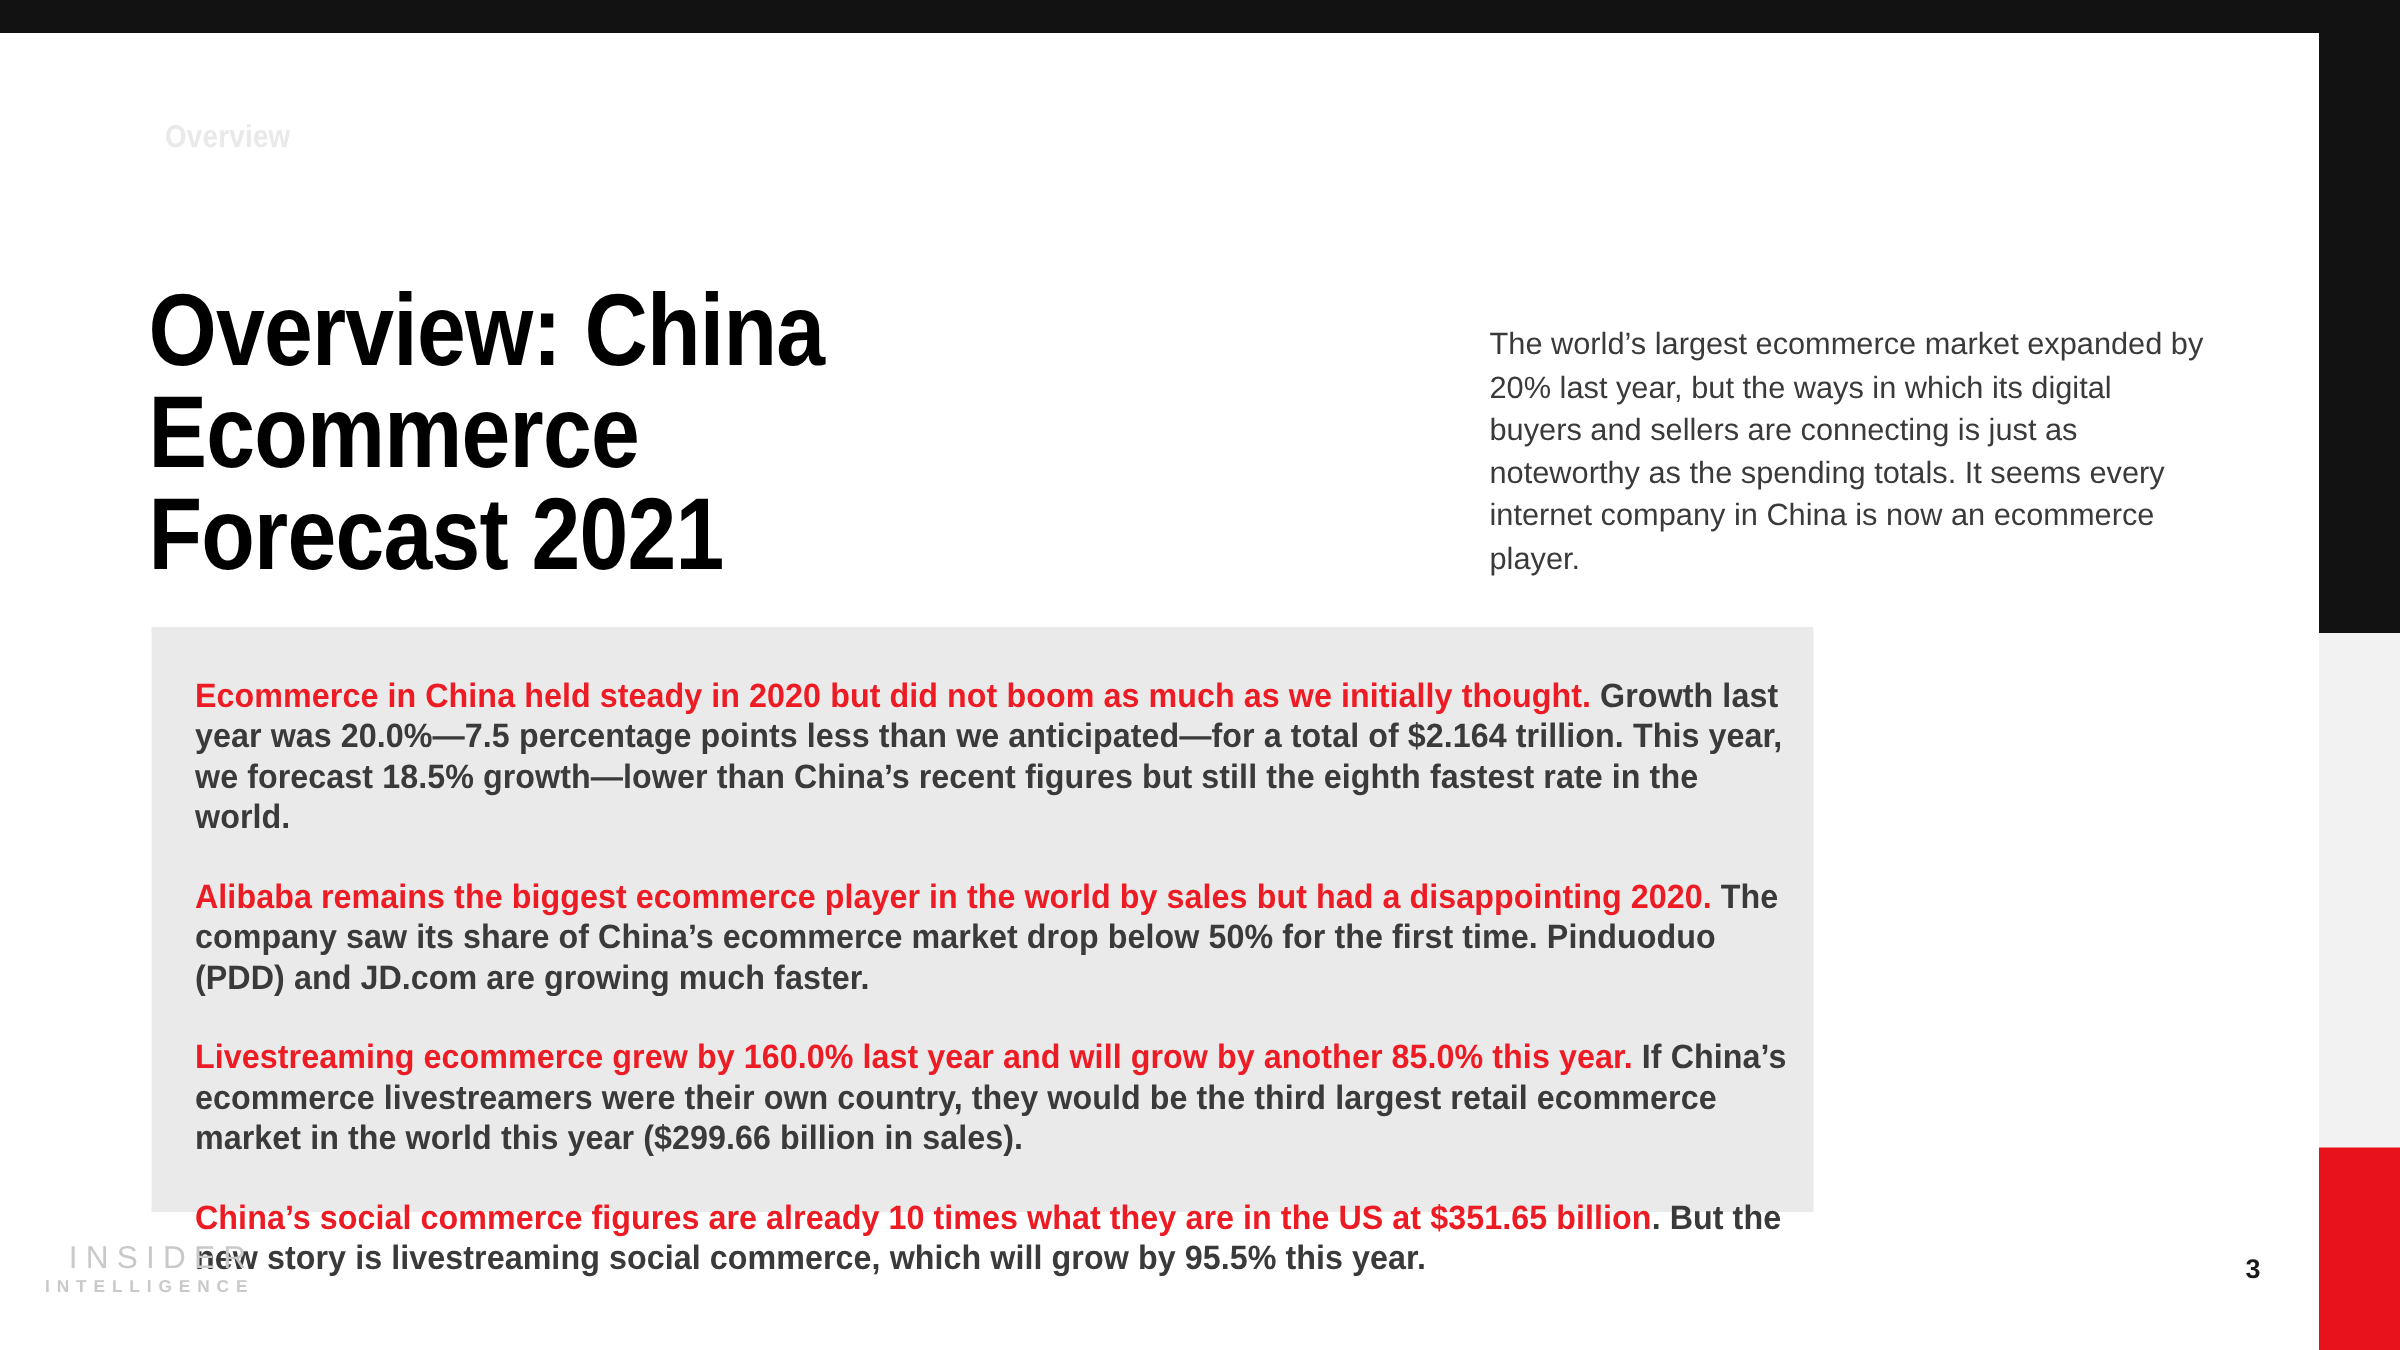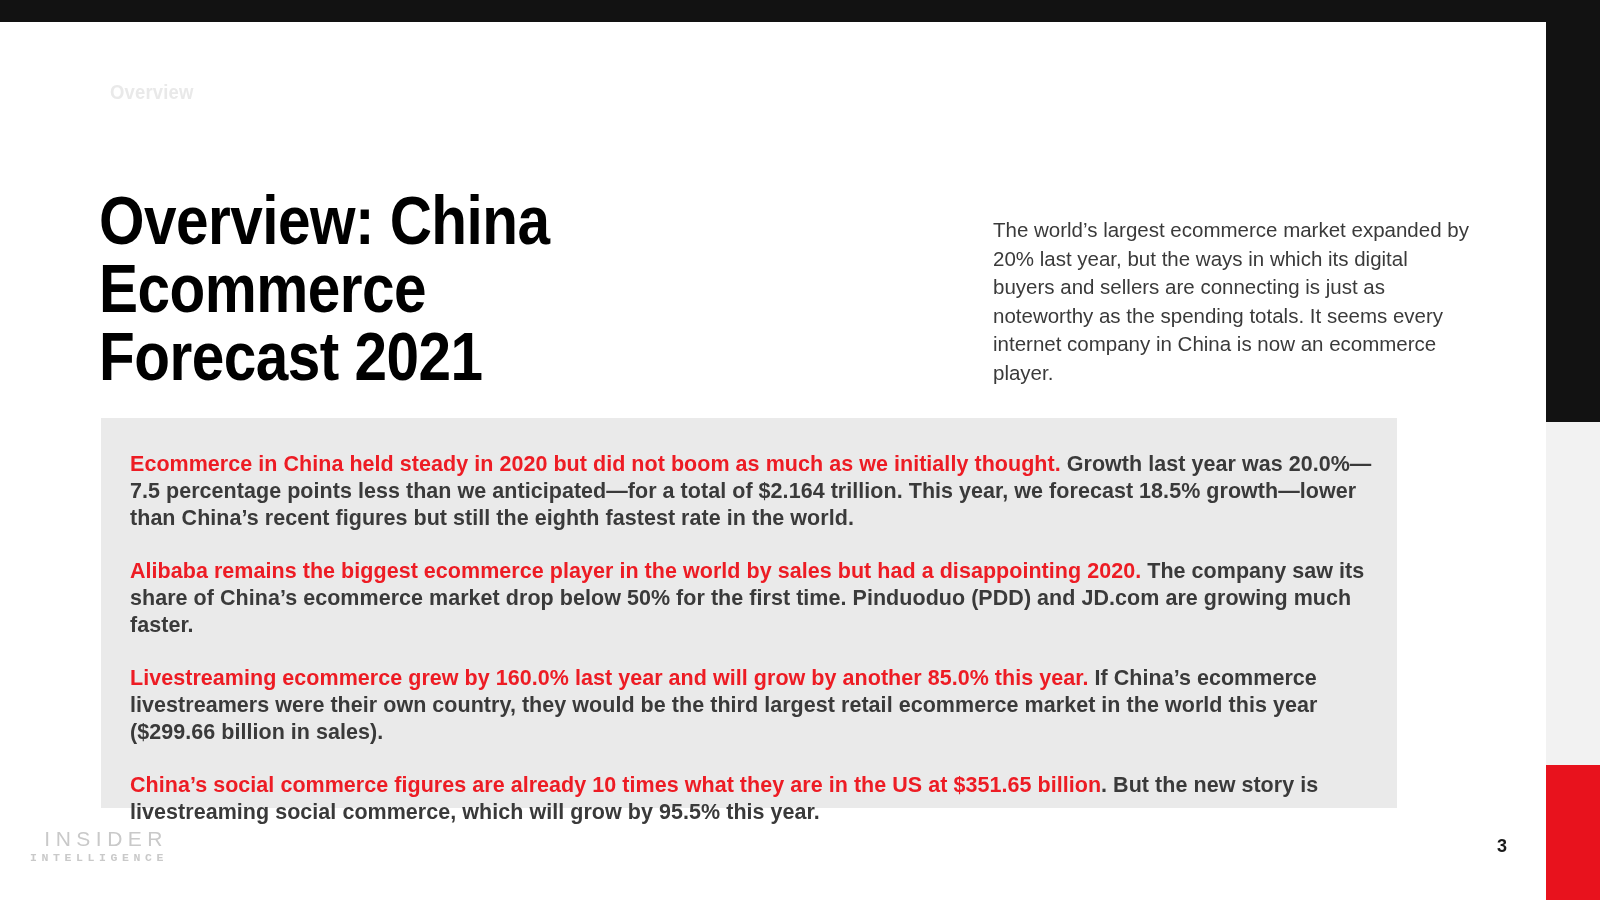--- a/index.html
+++ b/index.html
@@ -109,21 +109,21 @@
     line-height: 28.6px;
     color: #3a3a3a;
     font-family: "Liberation Sans", sans-serif;
   }
 
   
   .panel {
     position: absolute;
     left: 101px;
     top: 418px;
-    width: 1296px;
+    width: 1108px;
     height: 390px;
     background: #eaeaea;
     box-sizing: border-box;
     padding: 32px 12px 24px 29px;
   }
 
   .panel p {
     margin: 0 0 22px 0;
     font-family: "Liberation Sans Narrow", "Liberation Sans", sans-serif;
     font-weight: bold;
@@ -158,21 +158,20 @@
     font-weight: 400;
     padding-left: 2px;
     text-align: right;
   }
   .logo .logo-secondary {
     display: block;
     font-size: 11.5px;
     letter-spacing: 4.6px;
     line-height: 14px;
     font-weight: bold;
-    font-family: Liberation Mono, monospace;
   }
 
   .page-number {
     position: absolute;
     left: 1497px;
     top: 836px;
     font-size: 18px;
     font-weight: bold;
     color: #1a1a1a;
     font-family: "Liberation Sans Narrow", "Liberation Sans", sans-serif;

